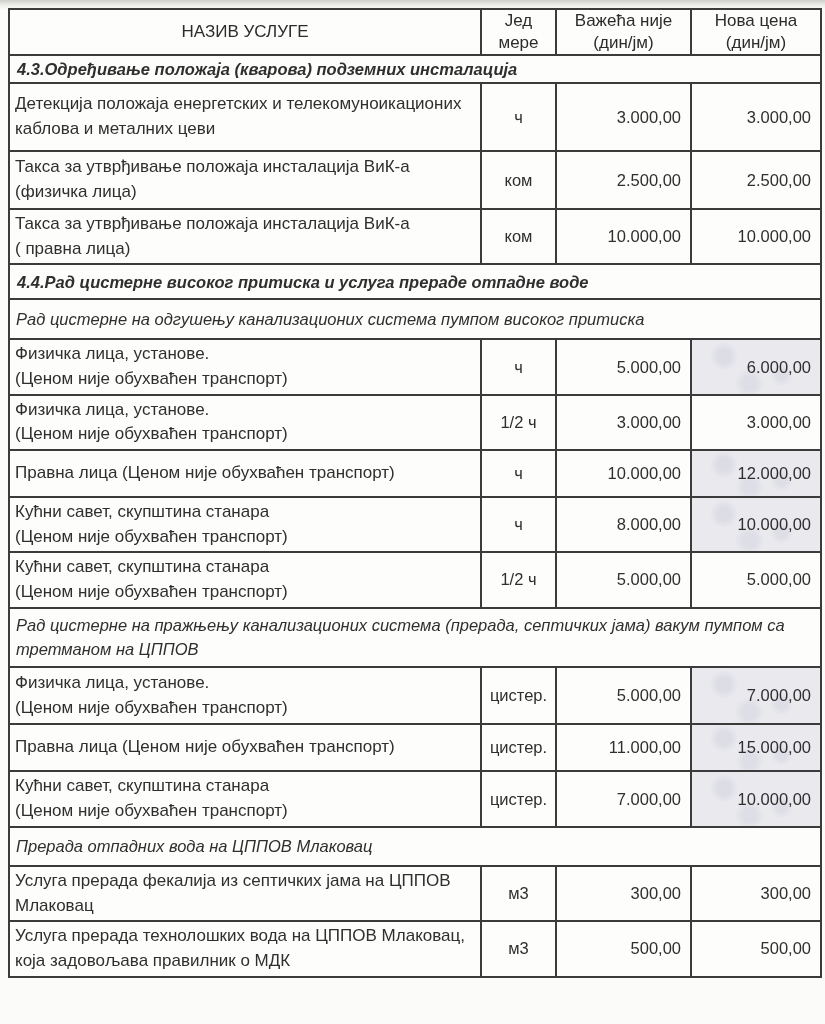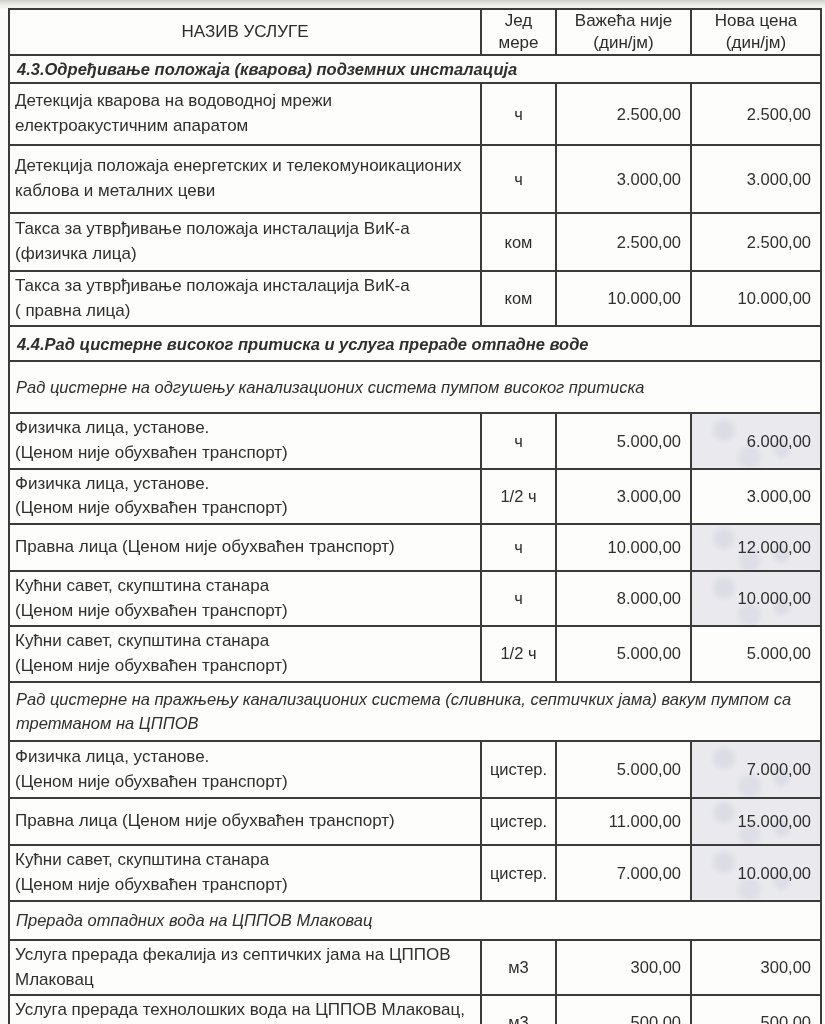--- a/index.html
+++ b/index.html
@@ -79,26 +79,20 @@
       <th>
         <span>Нова цена</span><br>
         <span>(дин/јм)</span>
       </th>
     </tr>
   </thead>
   <tbody>
       <tr style="height: 26px;">
         <td colspan="4" class="c-section">4.3.Одређивање положаја (кварова)  подземних инсталација</td>
       </tr>
-      <tr style="height: 62px;">
-        <td class="c-name">Детекција кварова на водоводној мрежи<br>електроакустичним апаратом</td>
-        <td class="c-unit">ч</td>
-        <td class="c-price">2.500,00</td>
-        <td class="c-price">2.500,00</td>
-      </tr>
       <tr style="height: 68px;">
         <td class="c-name">Детекција положаја енергетских и телекомуноикационих<br>каблова и металних цеви</td>
         <td class="c-unit">ч</td>
         <td class="c-price">3.000,00</td>
         <td class="c-price">3.000,00</td>
       </tr>
       <tr style="height: 58px;">
         <td class="c-name">Такса за утврђивање положаја инсталација ВиК-а<br>(физичка лица)</td>
         <td class="c-unit">ком</td>
         <td class="c-price">2.500,00</td>
@@ -106,21 +100,21 @@
       </tr>
       <tr style="height: 53px;">
         <td class="c-name">Такса за утврђивање положаја инсталација ВиК-а<br>( правна лица)</td>
         <td class="c-unit">ком</td>
         <td class="c-price">10.000,00</td>
         <td class="c-price">10.000,00</td>
       </tr>
       <tr style="height: 35px;">
         <td colspan="4" class="c-section">4.4.Рад цистерне високог притиска и услуга прераде отпадне воде</td>
       </tr>
-      <tr style="height: 52px;">
+      <tr style="height: 40px;">
         <td colspan="4" class="c-subsection">Рад цистерне на одгушењу канализационих система пумпом високог притиска</td>
       </tr>
       <tr style="height: 52px;">
         <td class="c-name">Физичка лица, установе.<br>(Ценом није обухваћен транспорт)</td>
         <td class="c-unit">ч</td>
         <td class="c-price">5.000,00</td>
         <td class="c-price shaded">6.000,00</td>
       </tr>
       <tr style="height: 53px;">
         <td class="c-name">Физичка лица, установе.<br>(Ценом није обухваћен транспорт)</td>
@@ -140,21 +134,21 @@
         <td class="c-price">8.000,00</td>
         <td class="c-price shaded">10.000,00</td>
       </tr>
       <tr style="height: 51px;">
         <td class="c-name">Кућни савет, скупштина станара<br>(Ценом није обухваћен транспорт)</td>
         <td class="c-unit">1/2 ч</td>
         <td class="c-price">5.000,00</td>
         <td class="c-price">5.000,00</td>
       </tr>
       <tr style="height: 52px;">
-        <td colspan="4" class="c-subsection">Рад цистерне на пражњењу канализационих система (сливника, септичких јама) вакум пумпом са третманом на ЦППОВ</td>
+        <td colspan="4" class="c-subsection">Рад цистерне на пражњењу канализационих система (прерада, септичких јама) вакум пумпом са третманом на ЦППОВ</td>
       </tr>
       <tr style="height: 57px;">
         <td class="c-name">Физичка лица, установе.<br>(Ценом није обухваћен транспорт)</td>
         <td class="c-unit">цистер.</td>
         <td class="c-price">5.000,00</td>
         <td class="c-price shaded">7.000,00</td>
       </tr>
       <tr style="height: 47px;">
         <td class="c-name">Правна лица (Ценом није обухваћен транспорт)</td>
         <td class="c-unit">цистер.</td>

